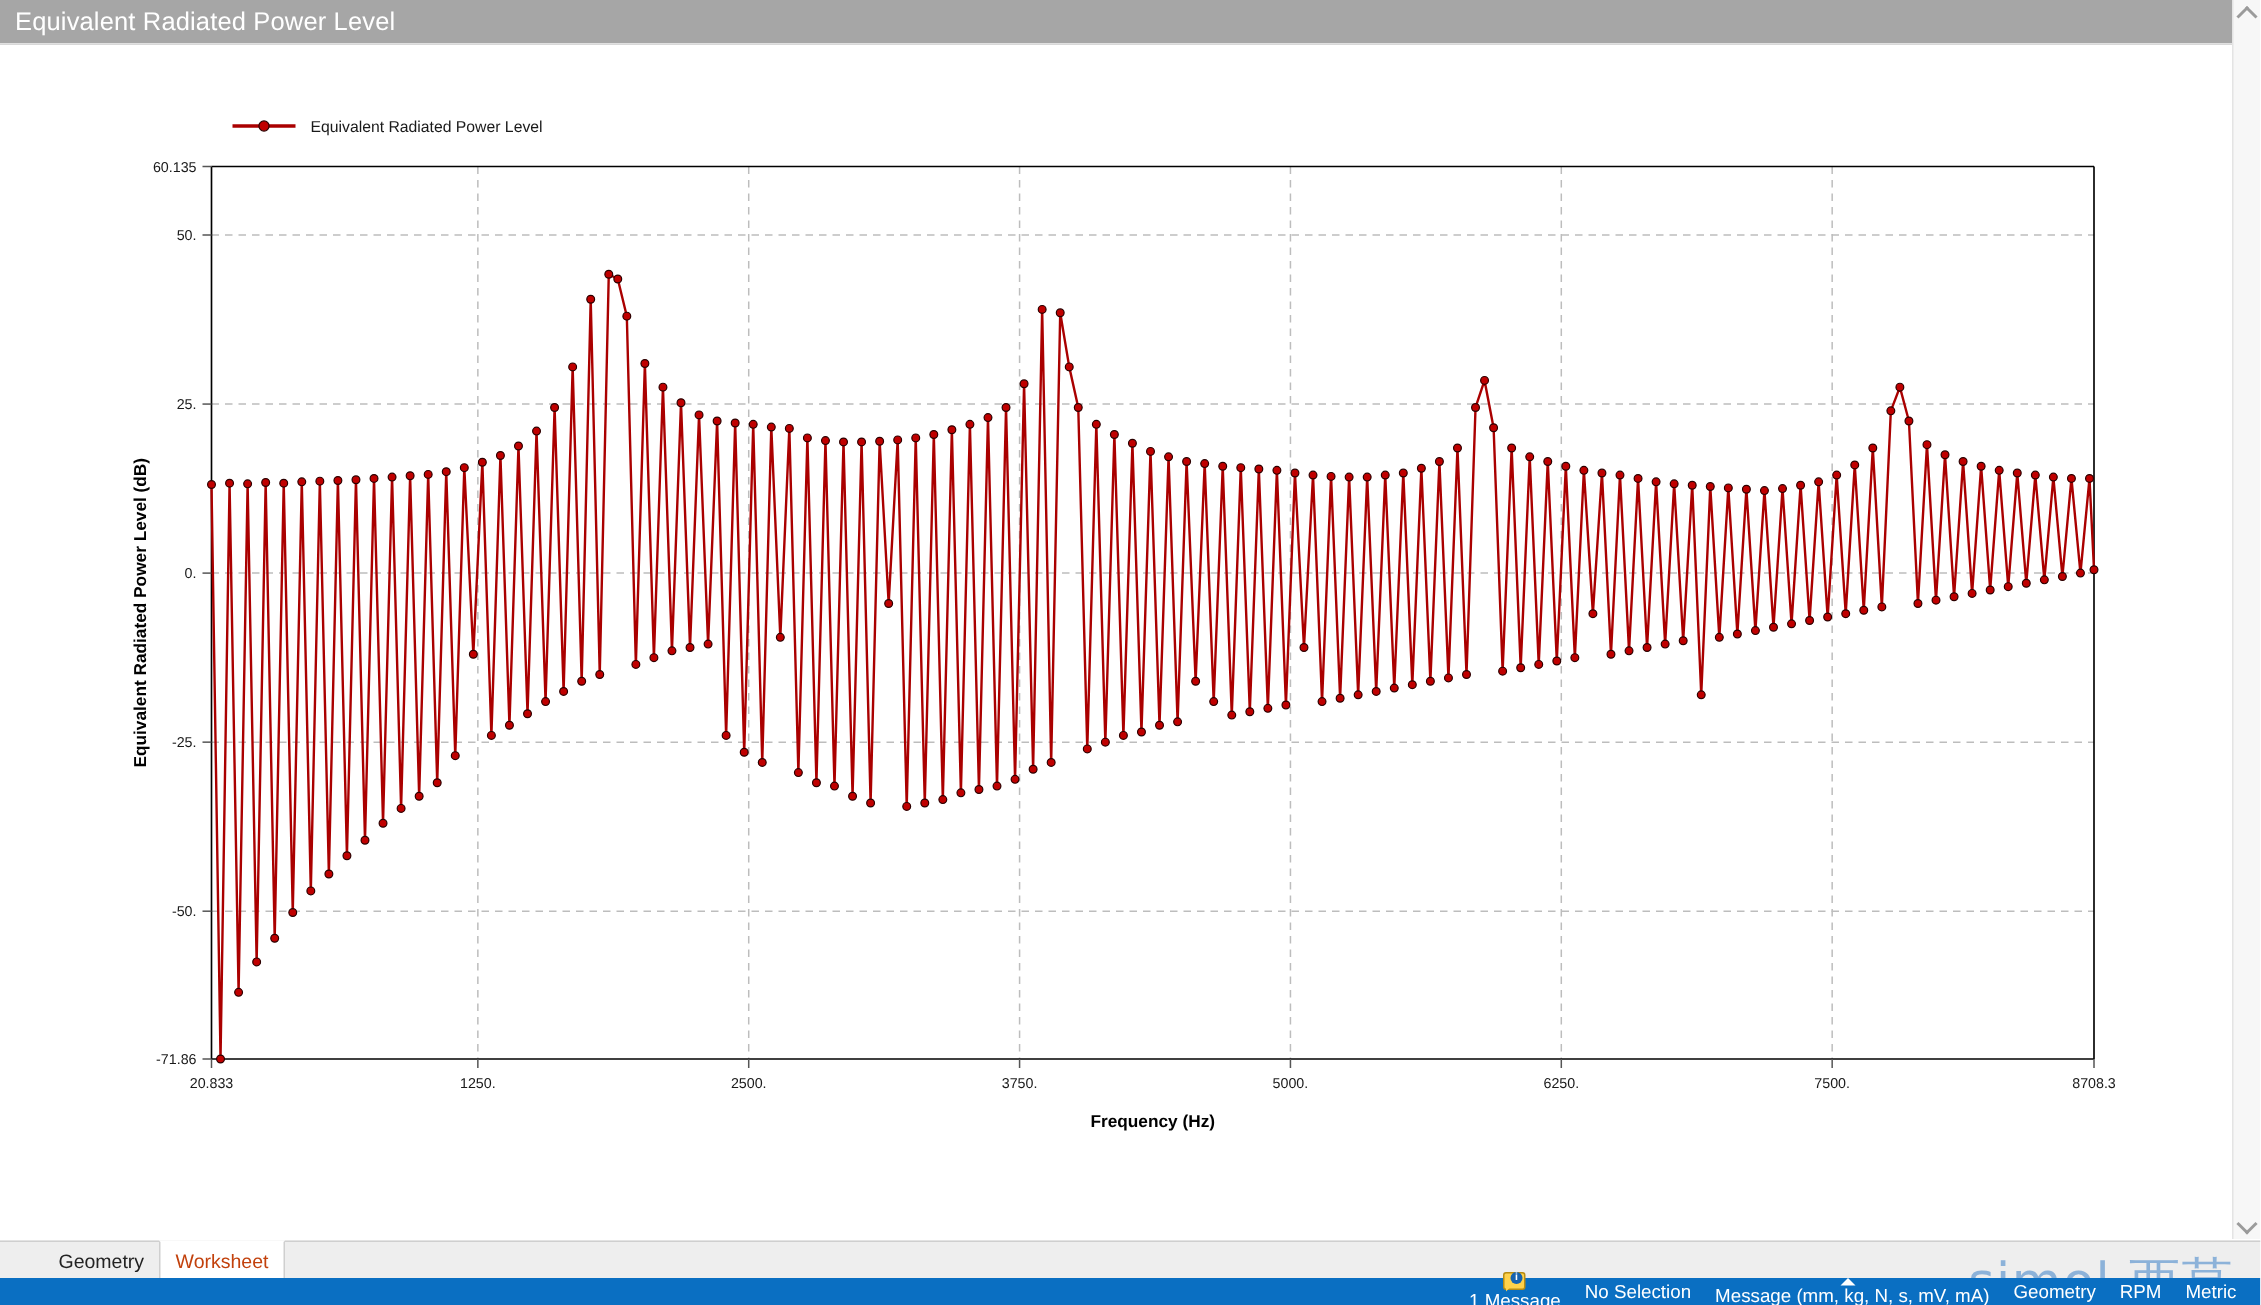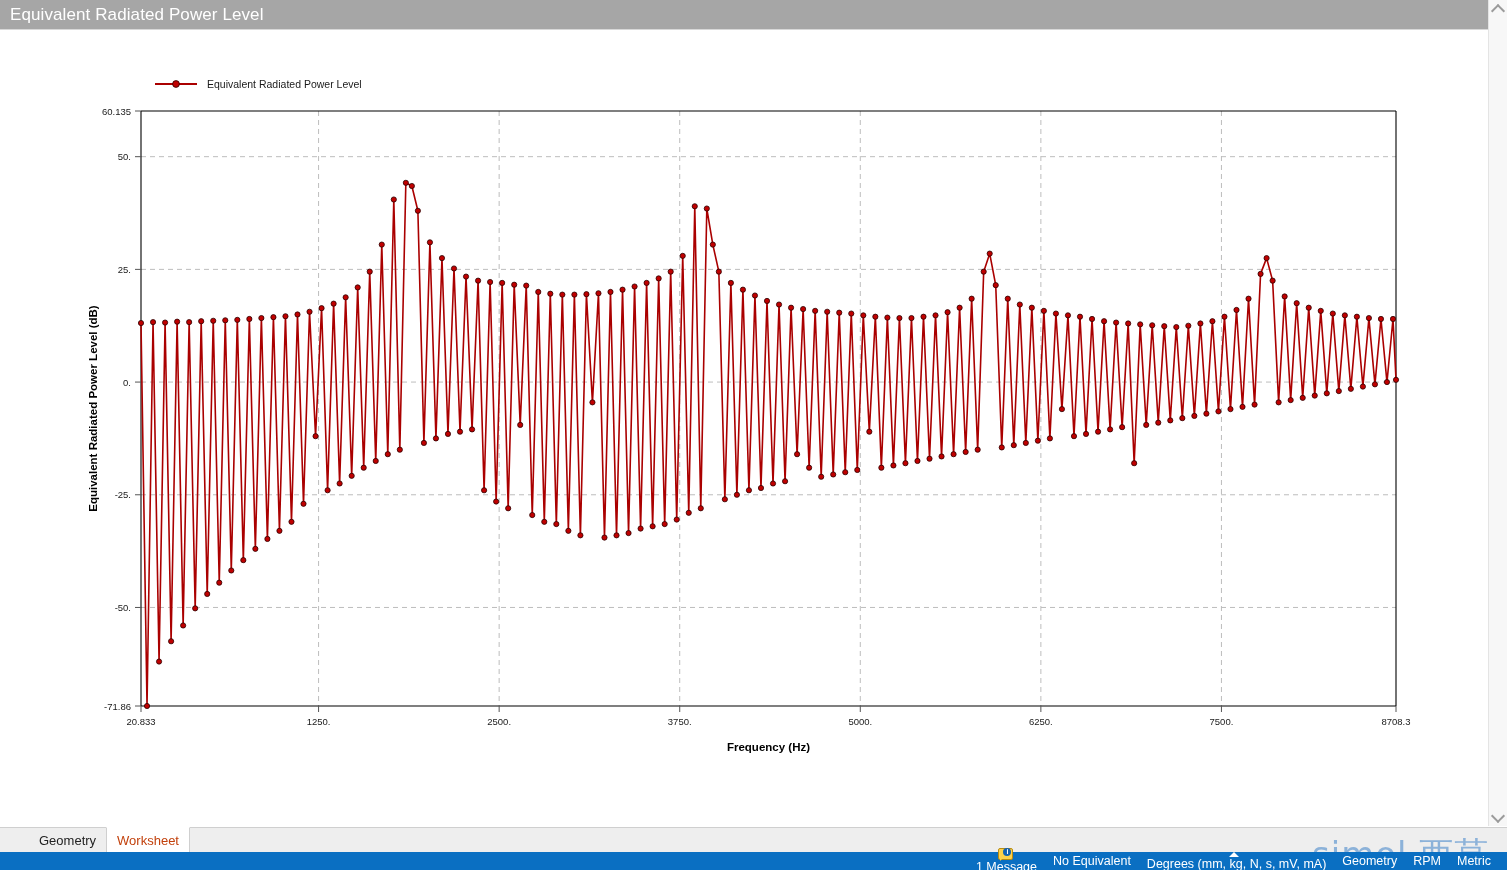--- a/index.html
+++ b/index.html
@@ -503,23 +503,23 @@
 
   <div id="status-bar">
     <div class="status-item">
       <span id="msg-icon">
         <span class="bubble"></span>
         <span class="tail"></span>
         <span class="dot">i</span>
       </span>
       <span>1 Message</span>
     </div>
-    <div class="status-item">No Equivalent</div>
+    <div class="status-item">No Selection</div>
     <div class="status-item">
       <span class="caret-up"></span>
-      <span>Degrees (mm, kg, N, s, mV, mA)</span>
+      <span>Message (mm, kg, N, s, mV, mA)</span>
     </div>
     <div class="status-item">Geometry</div>
     <div class="status-item">RPM</div>
     <div class="status-item">Metric</div>
   </div>
 
 </div>
 
 </body></html>

